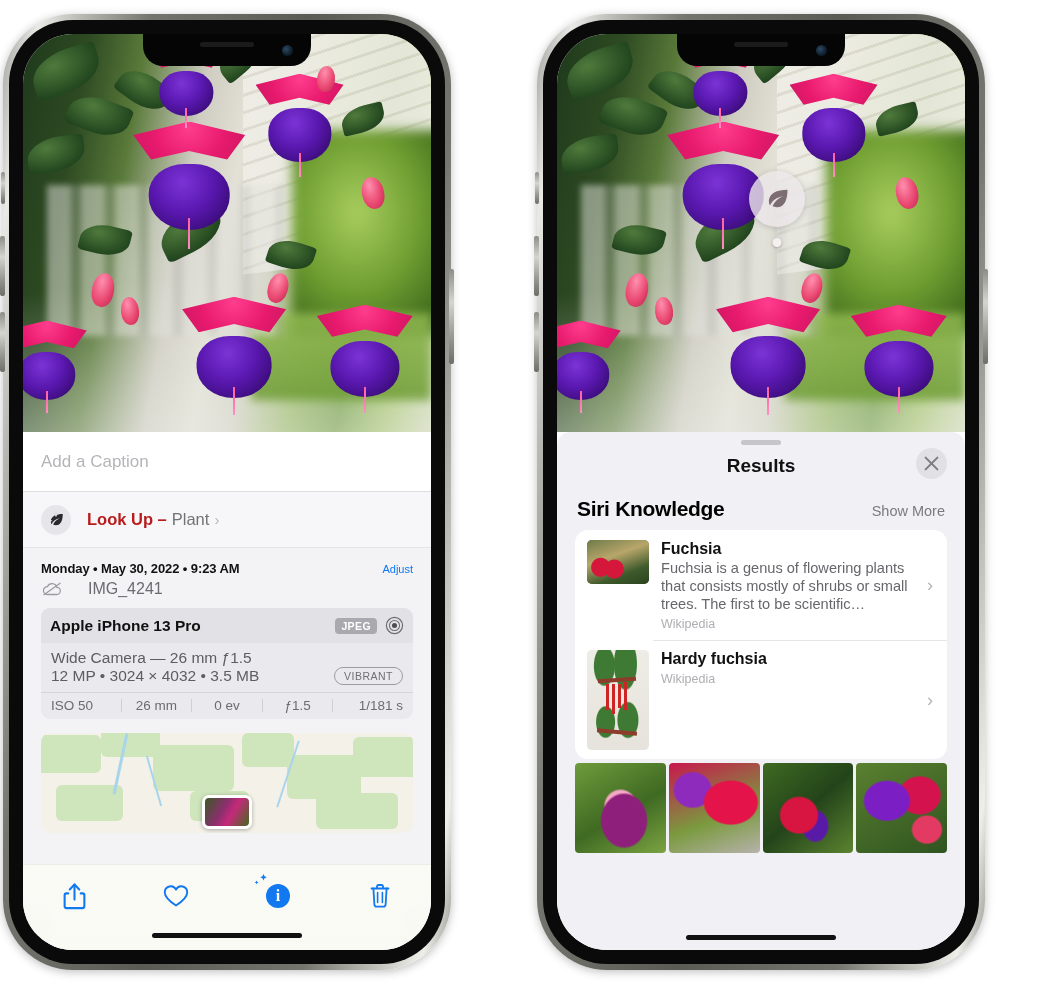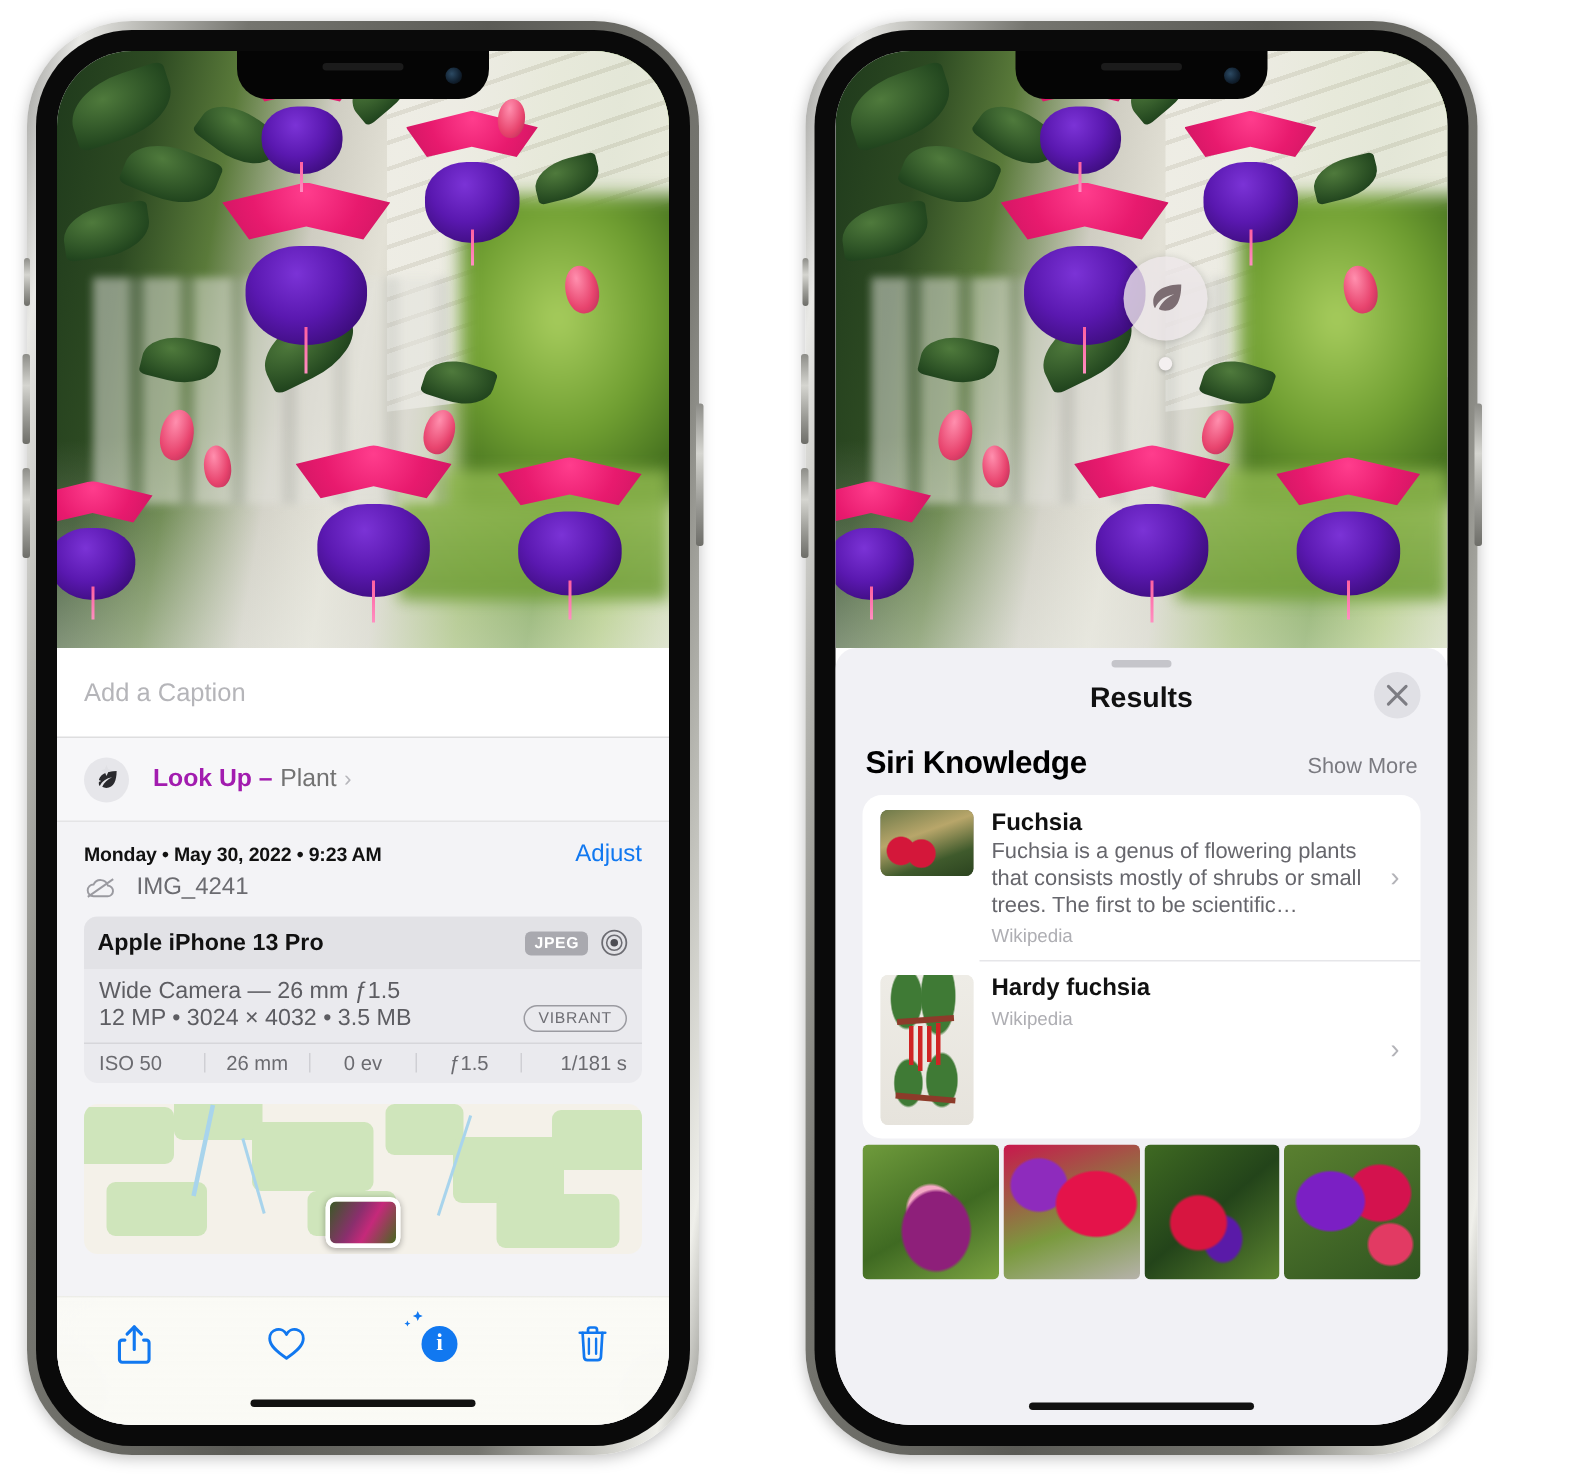--- a/index.html
+++ b/index.html
@@ -6,21 +6,21 @@
   html, body {
     width: 1055px; height: 985px;
     background: #ffffff;
     font-family: "Liberation Sans", sans-serif;
     overflow: hidden;
   }
   .stage { position: relative; width: 1055px; height: 985px; }
 
   
   .phone { position: absolute; top: 14px; width: 448px; height: 956px; }
-  .phone.left  { left: 18px; }
+  .phone.left  { left: 3px; }
   .phone.right { left: 537px; }
 
   .frame-outer {
     position: absolute; inset: 0;
     border-radius: 70px;
     background: linear-gradient(100deg,#9d9d9a 0%,#e9e9e6 6%,#b7b7b2 13%,#75756f 24%,
                 #5b5b56 50%,#75756f 76%,#c3c3bd 88%,#efefea 95%,#8f8f8a 100%);
     box-shadow: 0 2px 10px rgba(0,0,0,.25);
   }
   .frame-inner {
@@ -134,28 +134,28 @@
   .lookup-row {
     height: 56px; background: #f7f7f9; display: flex; align-items: center;
     padding: 0 18px; position: relative; border-bottom: .5px solid #e4e4e6;
   }
   .lookup-circle {
     width: 30px; height: 30px; border-radius: 50%; background: #e6e6ea;
     display: flex; align-items: center; justify-content: center; position: relative;
   }
   .sparkles { position: absolute; left: 6px; top: 4px; width: 26px; height: 22px; }
   .lookup-text { margin-left: 16px; font-size: 16.5px; display: flex; align-items: center; gap: 5px; }
-  .lookup-text .lbl { font-weight: 700; color: #a21caf; }
+  .lookup-text .lbl { font-weight: 700; color: #b91c1c; }
   .lookup-text .sub { color: #737373; }
   .chev { color: #b6b6bb; font-size: 15px; }
 
   .date-row { padding: 13px 18px 2px; display: flex; align-items: baseline; }
   .date-txt { font-size: 13px; font-weight: 700; color: #111; letter-spacing: -.1px; }
-  .adjust { margin-left: auto; color: #1178f0; font-size: 16px; }
-  .file-row { padding: 2px 18px 10px; display: flex; align-items: center; gap: 13px; }
+  .adjust { margin-left: auto; color: #1178f0; font-size: 11px; }
+  .file-row { padding: 2px 18px 10px; display: flex; align-items: center; gap: 25px; }
   .file-name { font-size: 16px; color: #6b6b70; }
 
   .cam-card {
     margin: 0 18px 0; background: #eaeaee; border-radius: 9px; overflow: hidden;
   }
   .cam-head {
     display: flex; align-items: center; height: 35px; padding: 0 9px;
     background: #e2e2e6; gap: 8px;
   }
   .cam-model { font-size: 15.5px; font-weight: 700; color: #111; }

